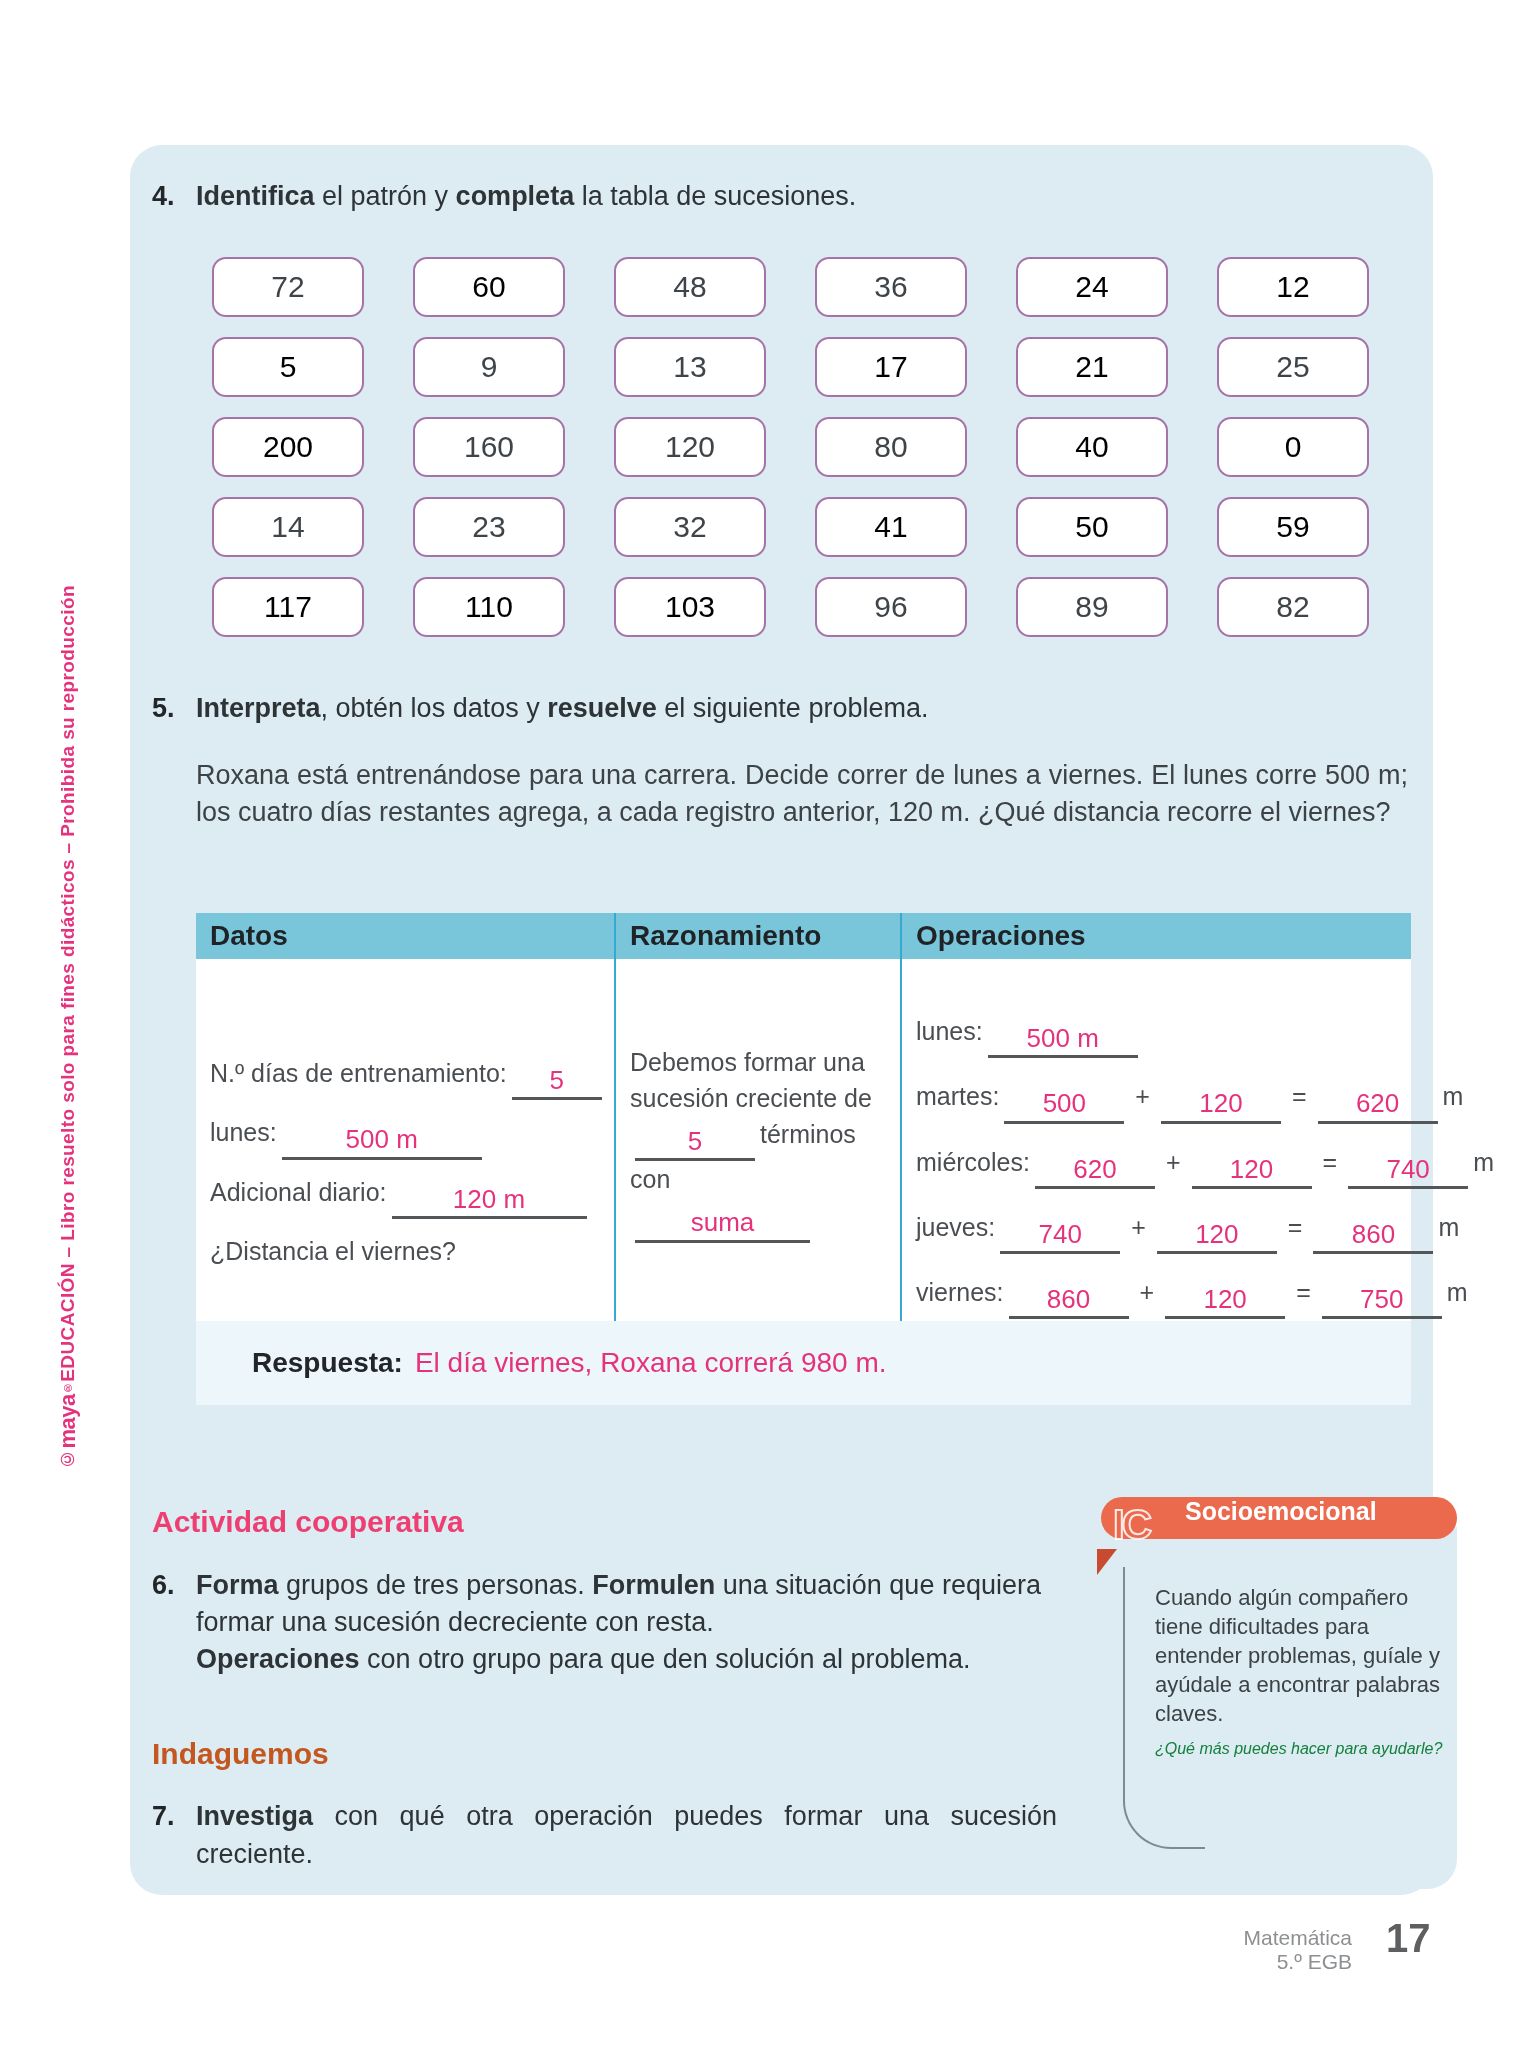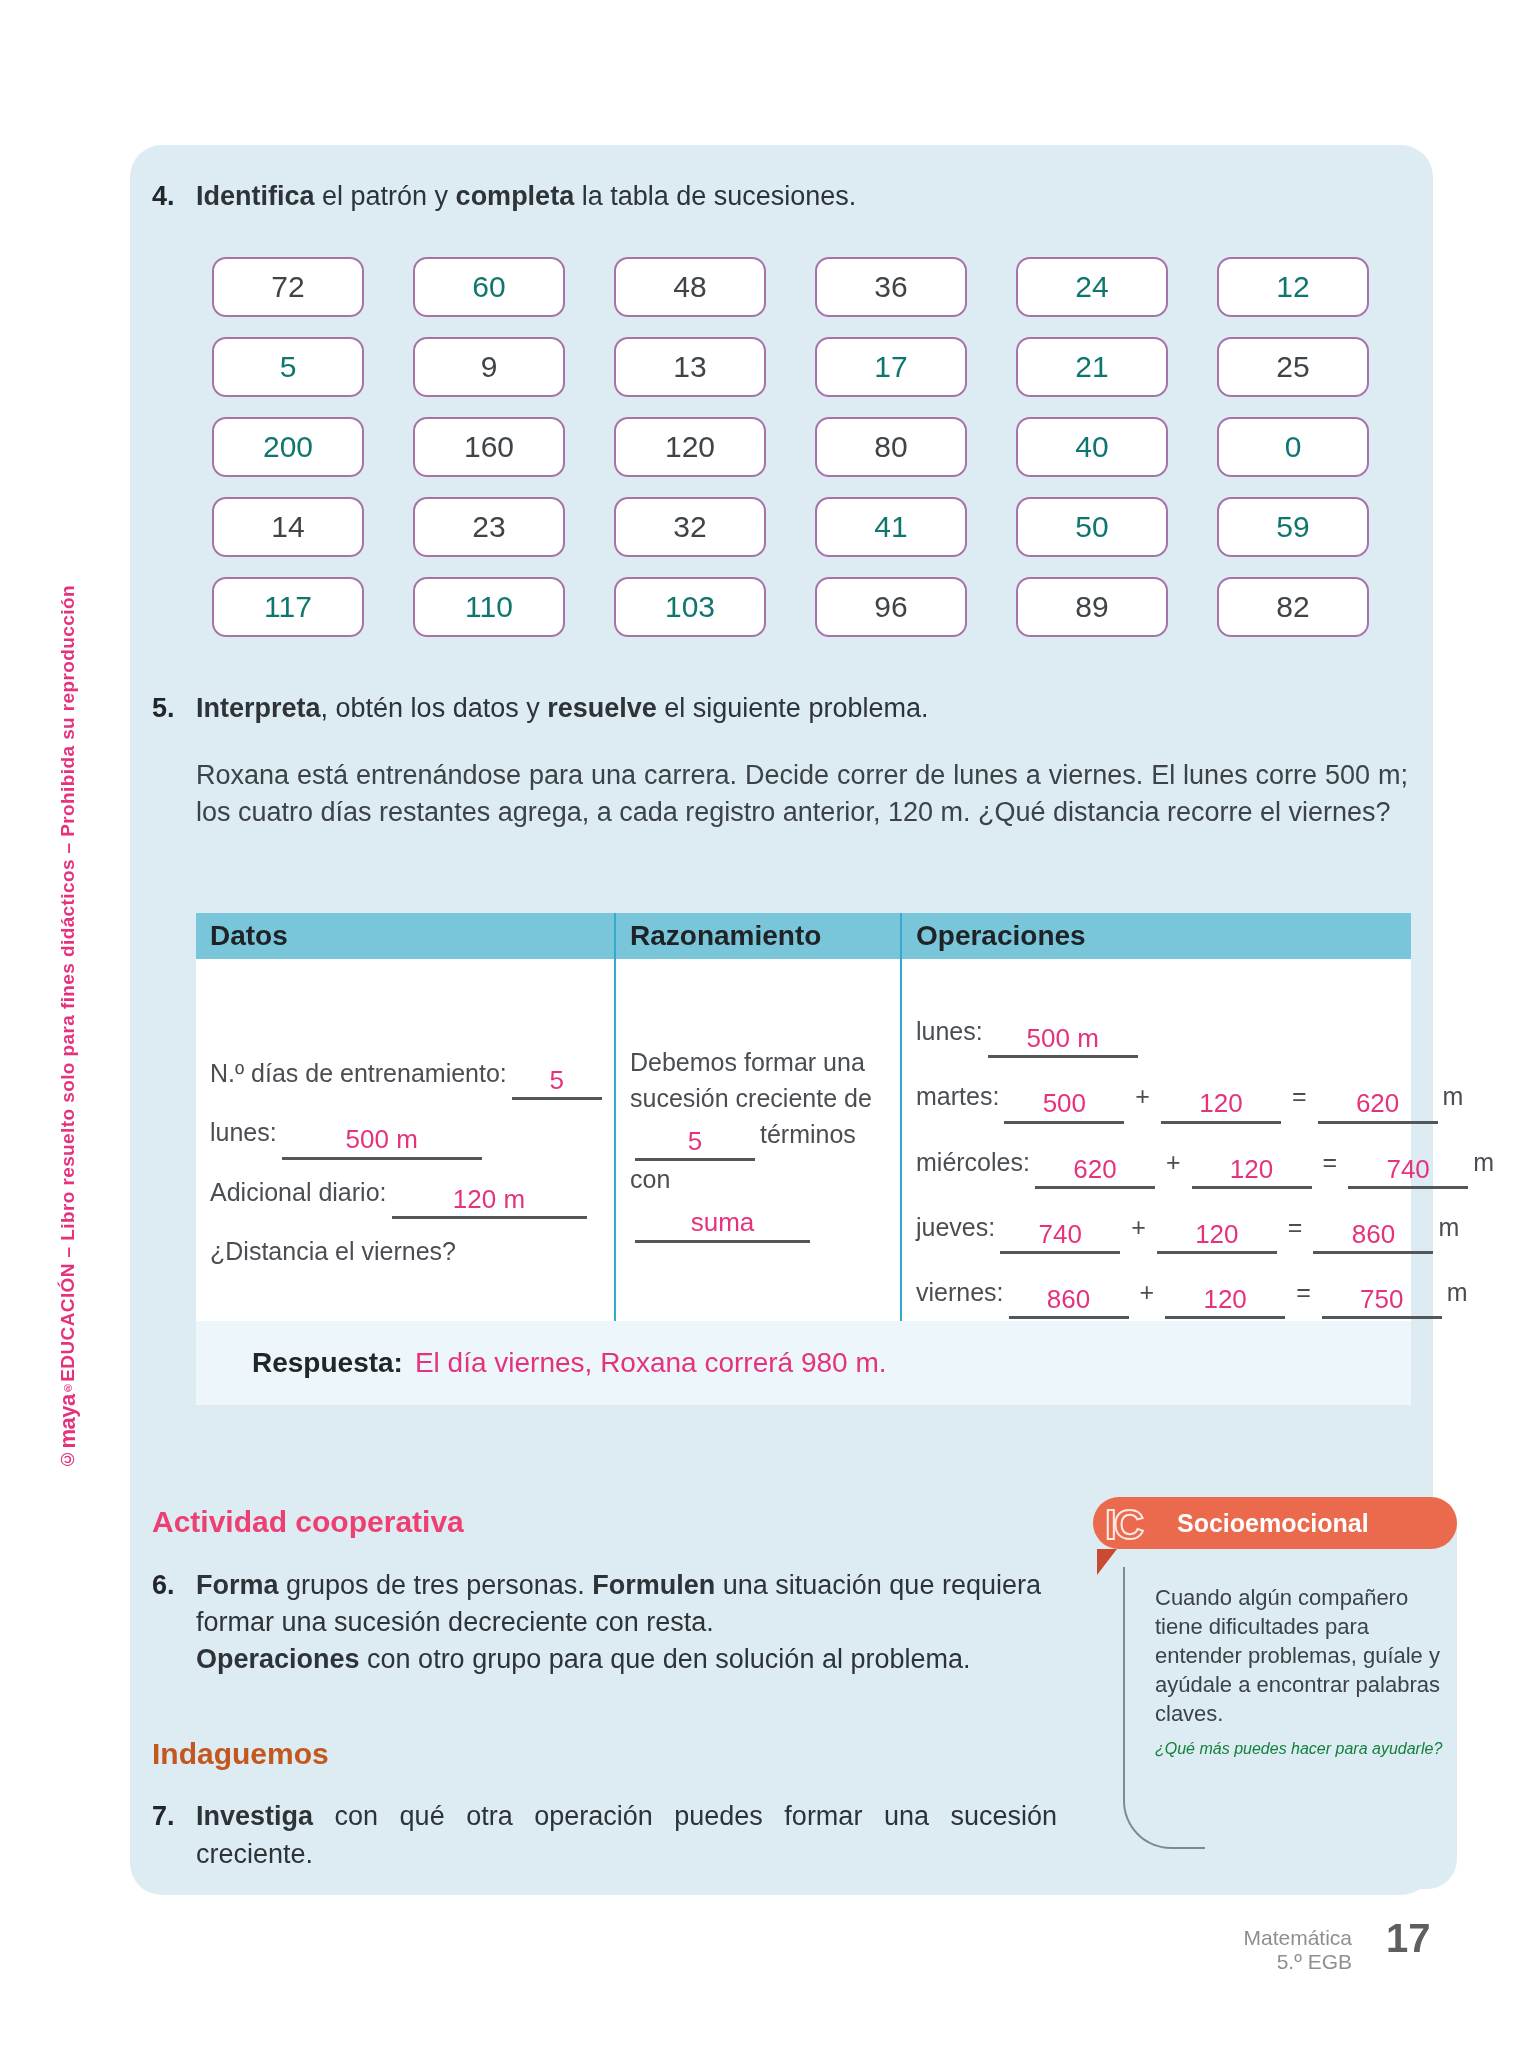--- a/index.html
+++ b/index.html
@@ -27,21 +27,21 @@
   .ex5{left:22px;top:548px;right:40px;}
   .ex5para{position:absolute;left:66px;top:612px;width:1212px;font-size:27px;
     line-height:37px;text-align:justify;color:#3c4245;}
 
   
   .seqgrid{position:absolute;left:82px;top:112px;display:grid;
     grid-template-columns:repeat(6,148px);column-gap:53px;row-gap:20px;}
   .sbox{width:148px;height:56px;background:#ffffff;border:2.5px solid #a673a9;
     border-radius:14px;display:flex;align-items:center;justify-content:center;
     font-size:30px;}
-  .pink{color:#0f766e;}
+  .pink{color:#000000;}
   .dark{color:#3f4448;}
 
   
   .ptable{position:absolute;left:66px;top:768px;width:1215px;}
   .pt-header,.pt-body{display:grid;grid-template-columns:418px 286px 511px;}
   .pt-h{background:#79c5da;height:46px;display:flex;align-items:center;
     padding-left:14px;font-size:28px;font-weight:700;color:#1f2326;box-sizing:border-box;}
   .pt-cell{background:#ffffff;height:362px;box-sizing:border-box;padding-left:14px;}
   .sep{border-left:2.5px solid #35a9cf;}
   .lbl{color:#4a4e52;font-size:25px;}
@@ -65,22 +65,22 @@
   .coop-head{position:absolute;left:22px;top:1360px;font-size:30px;font-weight:700;color:#ee3f72;}
   .ex6{left:22px;top:1422px;width:965px;line-height:37px;}
   .inda-head{position:absolute;left:22px;top:1592px;font-size:30px;font-weight:700;color:#c3571f;}
   .ex7{left:22px;top:1652px;width:905px;line-height:38px;}
   .ex7 .exbody{text-align:justify;}
 
   
   .socio{position:absolute;left:1093px;top:1497px;width:364px;height:392px;}
   .socio-bg{position:absolute;left:14px;right:0px;top:30px;bottom:0;background:#dcecf2;
     border-radius:0 0 30px 30px;}
-  .socio-header{position:absolute;left:0;top:0;right:0;height:52px;background:#eb6a4d;
-    border-radius:26px;display:flex;align-items:center;}
+  .socio-header{position:absolute;left:8px;top:0;right:0;height:42px;background:#eb6a4d;
+    border-radius:26px;display:flex;}
   .socio-icon{position:absolute;left:12px;top:4px;font-size:42px;font-weight:800;
     color:rgba(255,255,255,.45);letter-spacing:-3px;}
   @supports (-webkit-text-stroke: 2px #fff){
     .socio-icon{color:transparent;-webkit-text-stroke:2px rgba(255,255,255,.85);}
   }
   .socio-title{margin-left:84px;color:#ffffff;font-size:25px;font-weight:700;}
   .socio-tail{position:absolute;left:4px;top:52px;width:0;height:0;
     border-top:26px solid #c84b31;border-right:20px solid transparent;}
   .socio-body{position:absolute;left:14px;right:2px;top:58px;bottom:0;}
   .socio-bracket{position:absolute;left:16px;top:12px;bottom:40px;width:80px;

